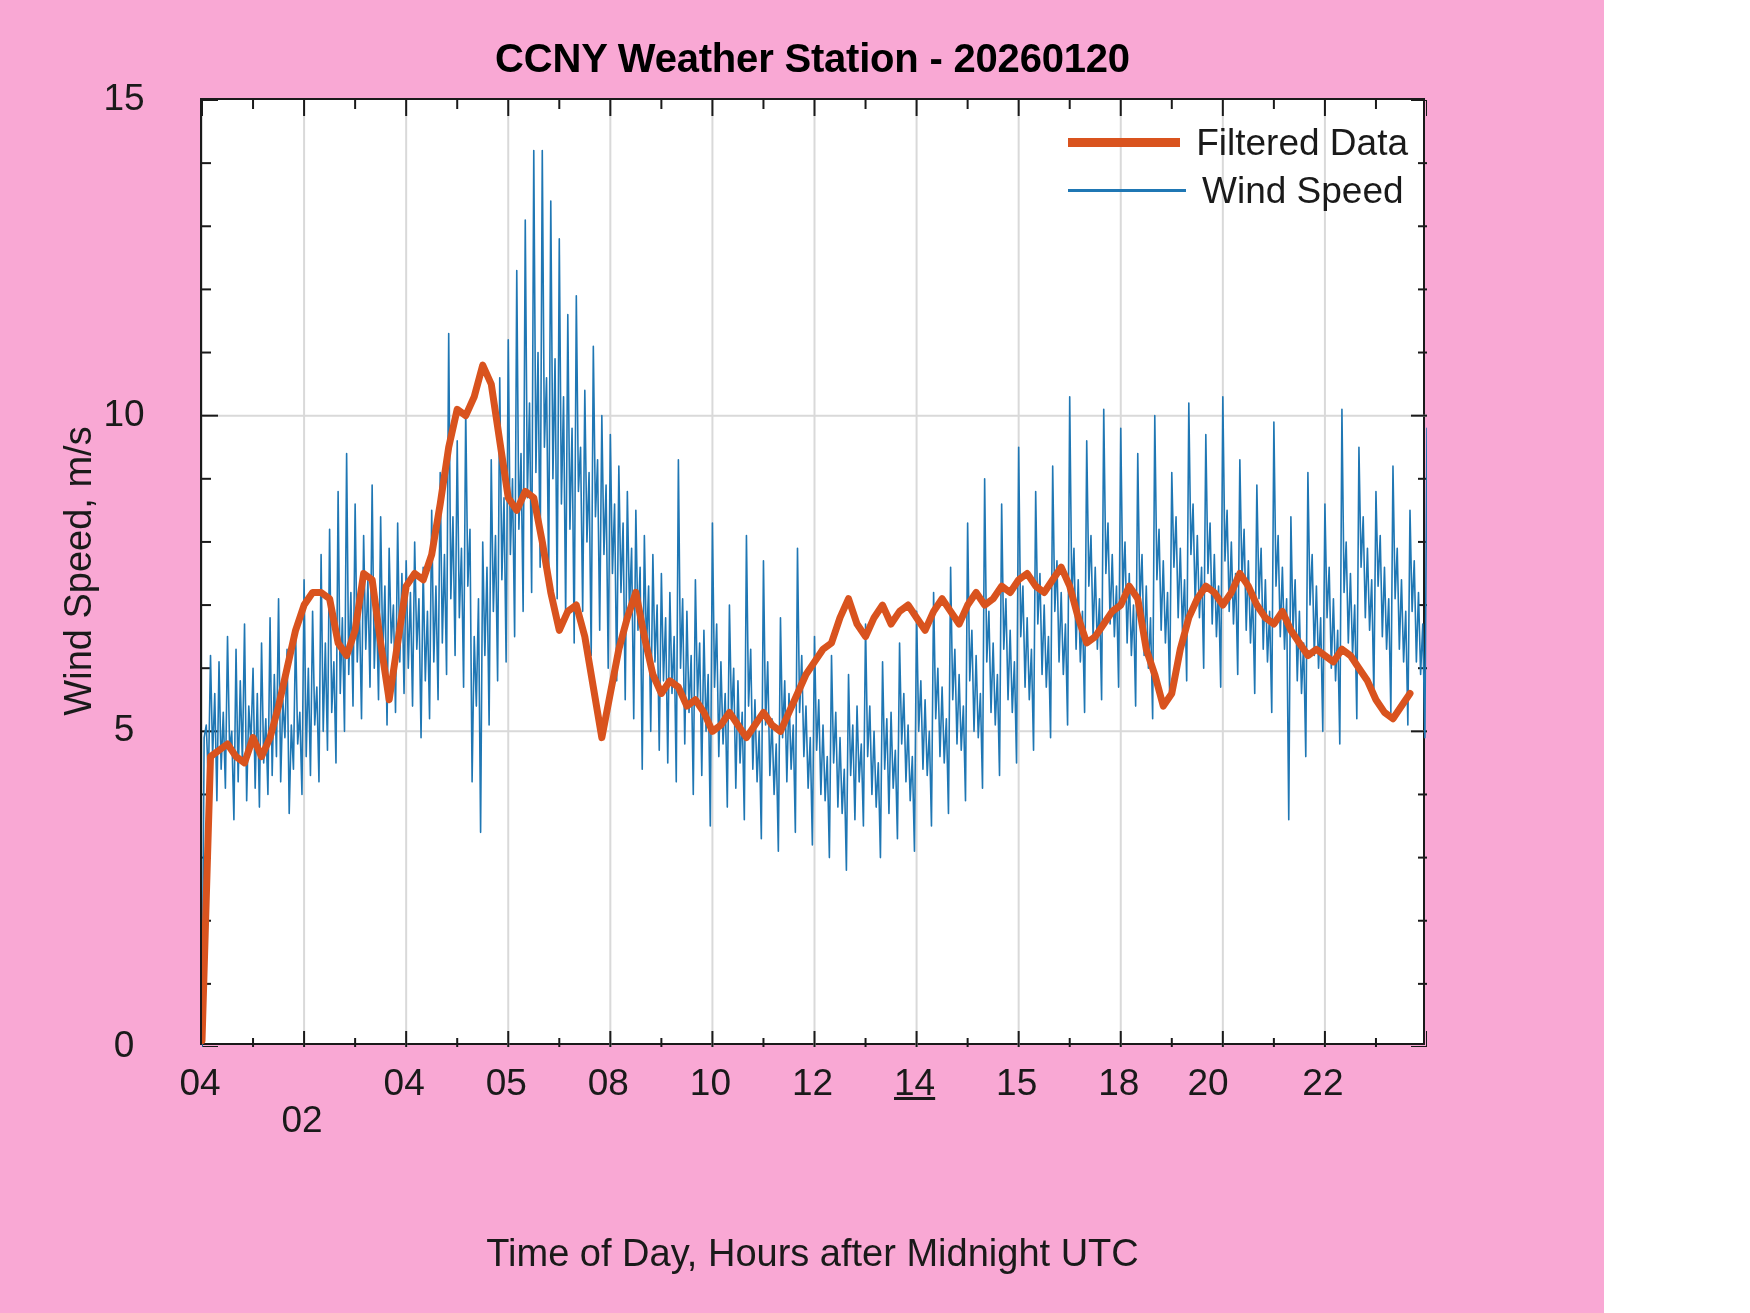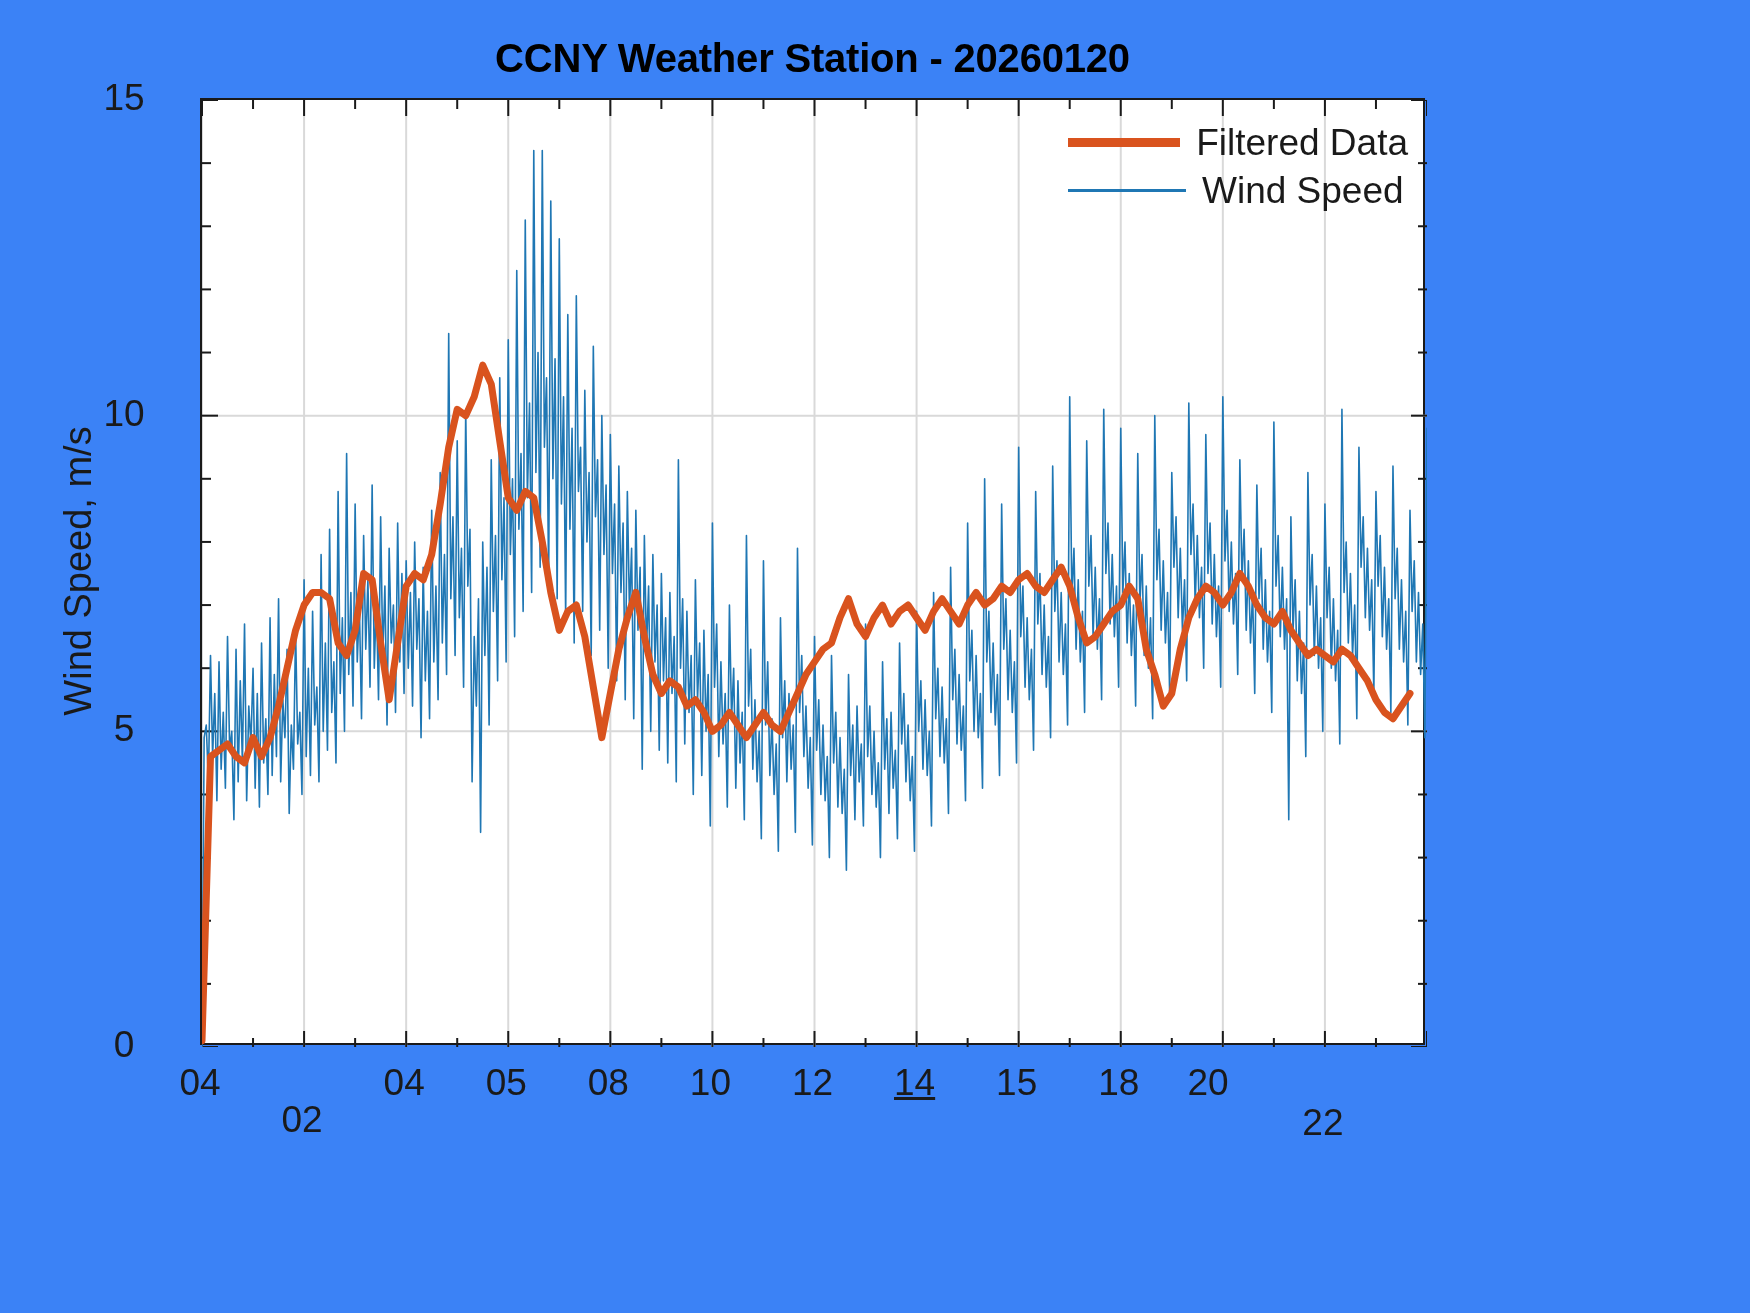--- a/index.html
+++ b/index.html
@@ -1,17 +1,17 @@
 <!DOCTYPE html>
 <html><head>
 <meta charset="utf-8">
 <style>
   html,body{margin:0;padding:0;background:#ffffff;}
   body{width:1750px;height:1313px;font-family:"Liberation Sans",sans-serif;overflow:hidden;}
-  #fig{position:relative;width:1750px;height:1313px;background:#3b82f6;}
+  #fig{position:relative;width:1604px;height:1313px;background:#f9a8d4;}
 
   #title{
     position:absolute; left:0; top:36px; width:1750px;
     text-align:center; font-size:40px; font-weight:bold; color:#000;
     letter-spacing:-0.2px;
   }
   
   #title{ left:200px; width:1225px; }
 
   #plotbox{
@@ -52,40 +52,41 @@
   .leg-txt{font-size:37px;color:#1a1a1a;white-space:nowrap;line-height:1;}
 </style>
 </head>
 <body>
 
 <div id="fig">
 
   <div id="title">CCNY Weather Station - 20260120</div>
 
   <div id="ylabel">Wind Speed, m/s</div>
+  <div id="xlabel">Time of Day, Hours after Midnight UTC</div>
 
   <div id="yticks">
       <div class="ytick" style="top: 1045px; left: 64px; right: auto;">0</div>
       <div class="ytick" style="top: 729.333px; left: 64px; right: auto;">5</div>
       <div class="ytick" style="top: 413.667px; left: 64px; right: auto;">10</div>
       <div class="ytick" style="top: 98px; left: 64px; right: auto;">15</div>
     </div>
   <div id="xticks">
       <div class="xtick" style="left: 200px;">04</div>
       <div class="xtick" style="left: 302.083px; margin-top: 37px;">02</div>
       <div class="xtick" style="left: 404.167px;">04</div>
       <div class="xtick" style="left: 506.25px;">05</div>
       <div class="xtick" style="left: 608.333px;">08</div>
       <div class="xtick" style="left: 710.417px;">10</div>
       <div class="xtick" style="left: 812.5px;">12</div>
       <div class="xtick" style="left: 914.583px; text-decoration: underline;">14</div>
       <div class="xtick" style="left: 1016.67px;">15</div>
       <div class="xtick" style="left: 1118.75px;">18</div>
       <div class="xtick" style="left: 1208px;">20</div>
-      <div class="xtick" style="left: 1322.92px; margin-top: 40px;">22</div>
+      <div class="xtick" style="left: 1322.92px;">22</div>
     </div>
 
   <div id="plotbox">
     <div id="svgwrap">
       <svg class="plot" viewBox="0 0 1225 947" preserveAspectRatio="none">
         <g id="gridlines">
             <line x1="0" y1="0" x2="0" y2="947" stroke="#d9d9d9" stroke-width="2"></line>
             <line x1="102.08333333333333" y1="0" x2="102.08333333333333" y2="947" stroke="#d9d9d9" stroke-width="2"></line>
             <line x1="204.16666666666666" y1="0" x2="204.16666666666666" y2="947" stroke="#d9d9d9" stroke-width="2"></line>
             <line x1="306.25" y1="0" x2="306.25" y2="947" stroke="#d9d9d9" stroke-width="2"></line>

